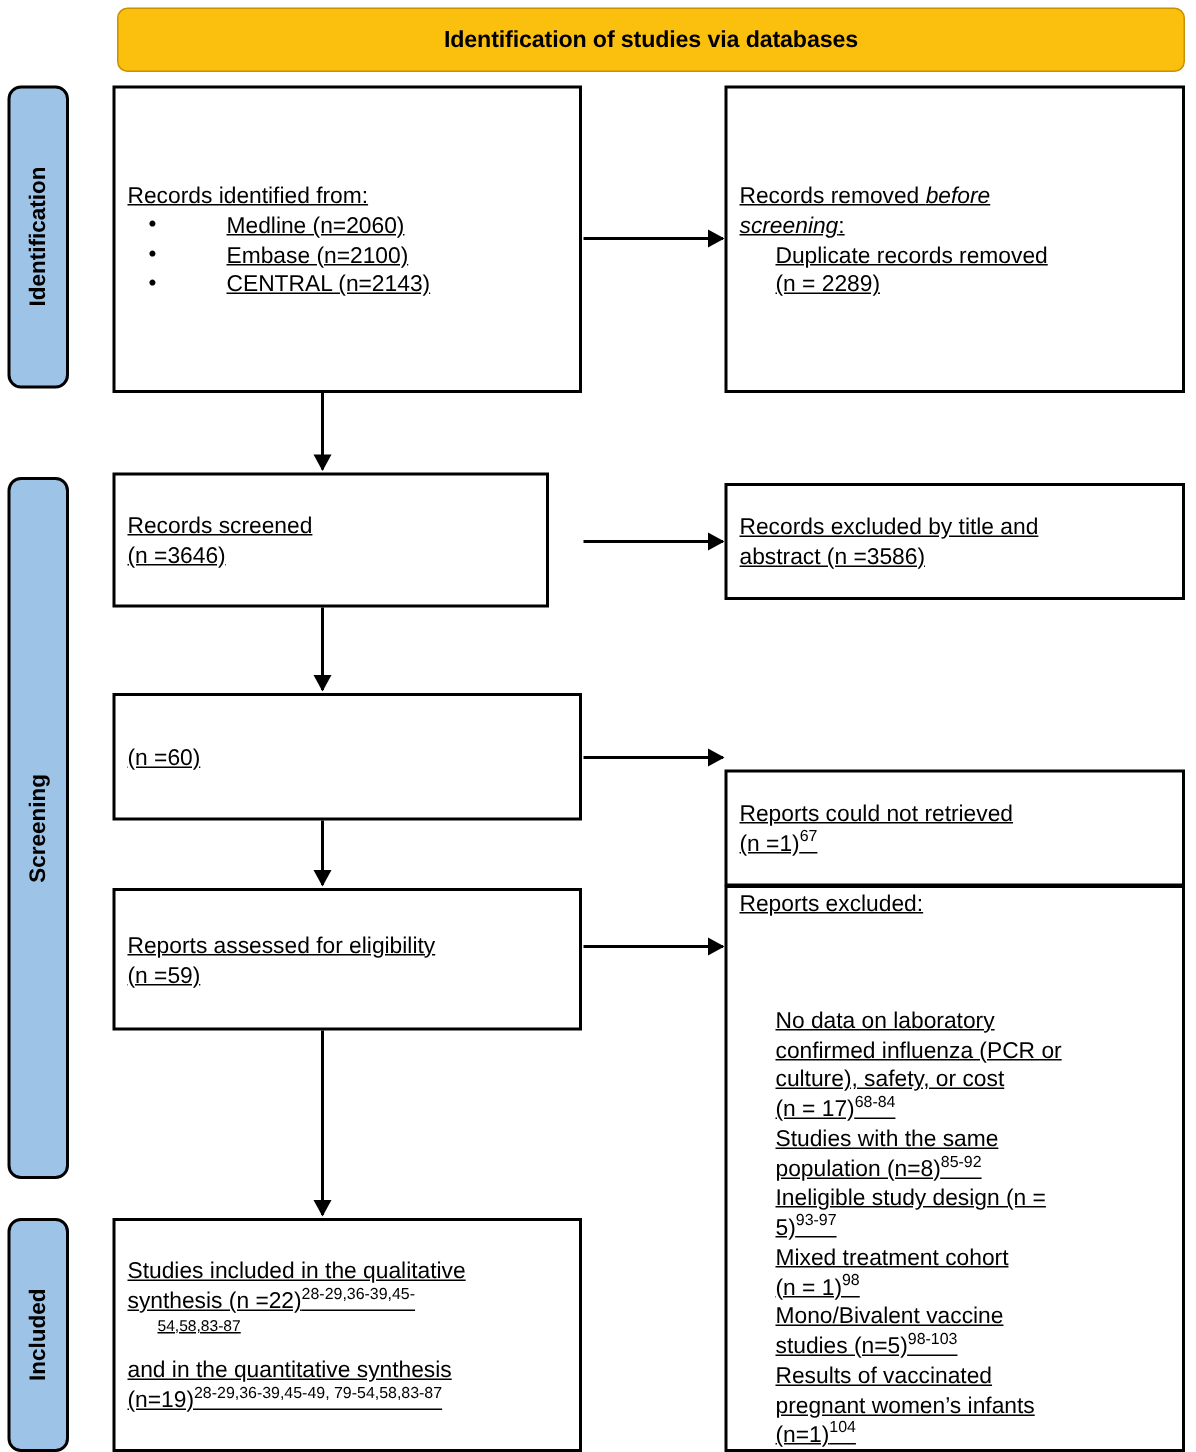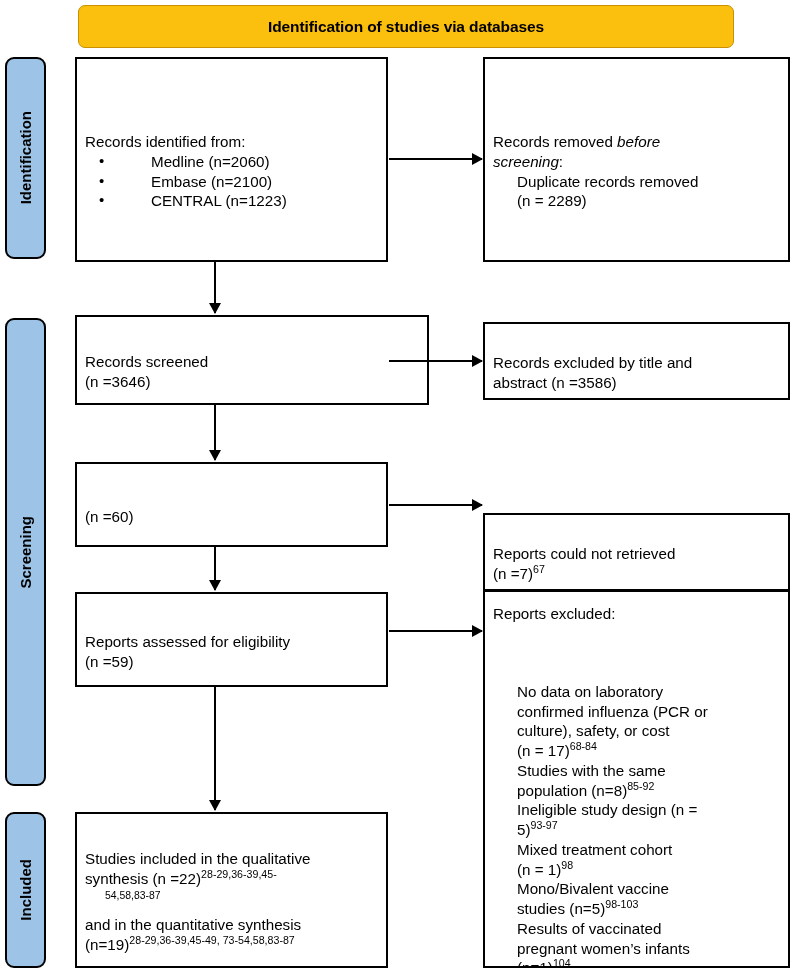--- a/index.html
+++ b/index.html
@@ -14,21 +14,21 @@
     font-family: "Liberation Sans", sans-serif;
     color: #000000;
     overflow: hidden;
   }
 
   
   .banner {
     position: absolute;
     left: 78px;
     top: 5px;
-    width: 656px;
+    width: 712px;
     height: 43px;
     background: #FBBF0D;
     border: 1.5px solid #C99000;
     border-radius: 7px;
     box-sizing: border-box;
     display: flex;
     align-items: center;
     justify-content: center;
     font-weight: bold;
     font-size: 15.5px;
@@ -64,26 +64,27 @@
   .box {
     position: absolute;
     background: #ffffff;
     border: 2.2px solid #000000;
     box-sizing: border-box;
     padding: 0;
     font-size: 15.2px;
     line-height: 1.30;
   }
   .box .inner {
-    padding: 12px 8px;
+    padding: 1px 8px;
+    text-decoration: underline;
   }
 
   
   #box-identified      { left: 75px;  top: 57px;  width: 313px; height: 205px; }
-  #box-screened        { left: 75px;  top: 315px; width: 354px; height: 90px;  }
+  #box-screened        { left: 75px;  top: 315px; width: 291px; height: 90px;  }
   #box-sought          { left: 75px;  top: 462px; width: 313px; height: 85px;  }
   #box-assessed        { left: 75px;  top: 592px; width: 313px; height: 95px;  }
   #box-included        { left: 75px;  top: 812px; width: 313px; height: 156px; }
 
   
   #box-removed         { left: 483px; top: 57px;  width: 307px; height: 205px; }
   #box-excluded-title  { left: 483px; top: 322px; width: 307px; height: 78px;  }
   #box-not-retrieved   { left: 483px; top: 465px; width: 307px; height: 78px; margin-top: 48px;  }
   #box-reports-excl    { left: 483px; top: 590px; width: 307px; height: 378px; }
 
@@ -194,21 +195,21 @@
 <div class="stage-bar" id="stage-included">
   <span>Included</span>
 </div>
 
 <div class="box" id="box-identified">
   <div class="inner vcenter">
     <div class="line">Records identified from:</div>
     <ul class="bullets">
       <li>Medline (n=2060)</li>
       <li>Embase (n=2100)</li>
-      <li>CENTRAL (n=1223)</li>
+      <li>CENTRAL (n=2143)</li>
     </ul>
   </div>
 </div>
 
 <div class="arrow-h" id="arrow-h-1">
   <div class="shaft"></div>
   <div class="head"></div>
 </div>
 
 <div class="box" id="box-removed">
@@ -256,21 +257,21 @@
 </div>
 
 <div class="arrow-h" id="arrow-h-3">
   <div class="shaft"></div>
   <div class="head"></div>
 </div>
 
 <div class="box" id="box-not-retrieved">
   <div class="inner vcenter">
     <div class="line">Reports could not retrieved</div>
-    <div class="line"><span>(n =7)</span><sup>67</sup></div>
+    <div class="line"><span>(n =1)</span><sup>67</sup></div>
   </div>
 </div>
 
 <div class="arrow-v" id="arrow-v-3">
   <div class="shaft"></div>
   <div class="head"></div>
 </div>
 
 <div class="box" id="box-assessed">
   <div class="inner vcenter">
@@ -324,15 +325,15 @@
   <div class="head"></div>
 </div>
 
 <div class="box" id="box-included">
   <div class="inner vcenter">
     <div class="line">Studies included in the qualitative</div>
     <div class="line"><span>synthesis (n =22)</span><sup>28-29,36-39,45-</sup></div>
     <div class="line cite-small">54,58,83-87</div>
     <div class="gap"></div>
     <div class="line">and in the quantitative synthesis</div>
-    <div class="line"><span>(n=19)</span><sup>28-29,36-39,45-49, 73-54,58,83-87</sup></div>
+    <div class="line"><span>(n=19)</span><sup>28-29,36-39,45-49, 79-54,58,83-87</sup></div>
   </div>
 </div>
 
 </body></html>

